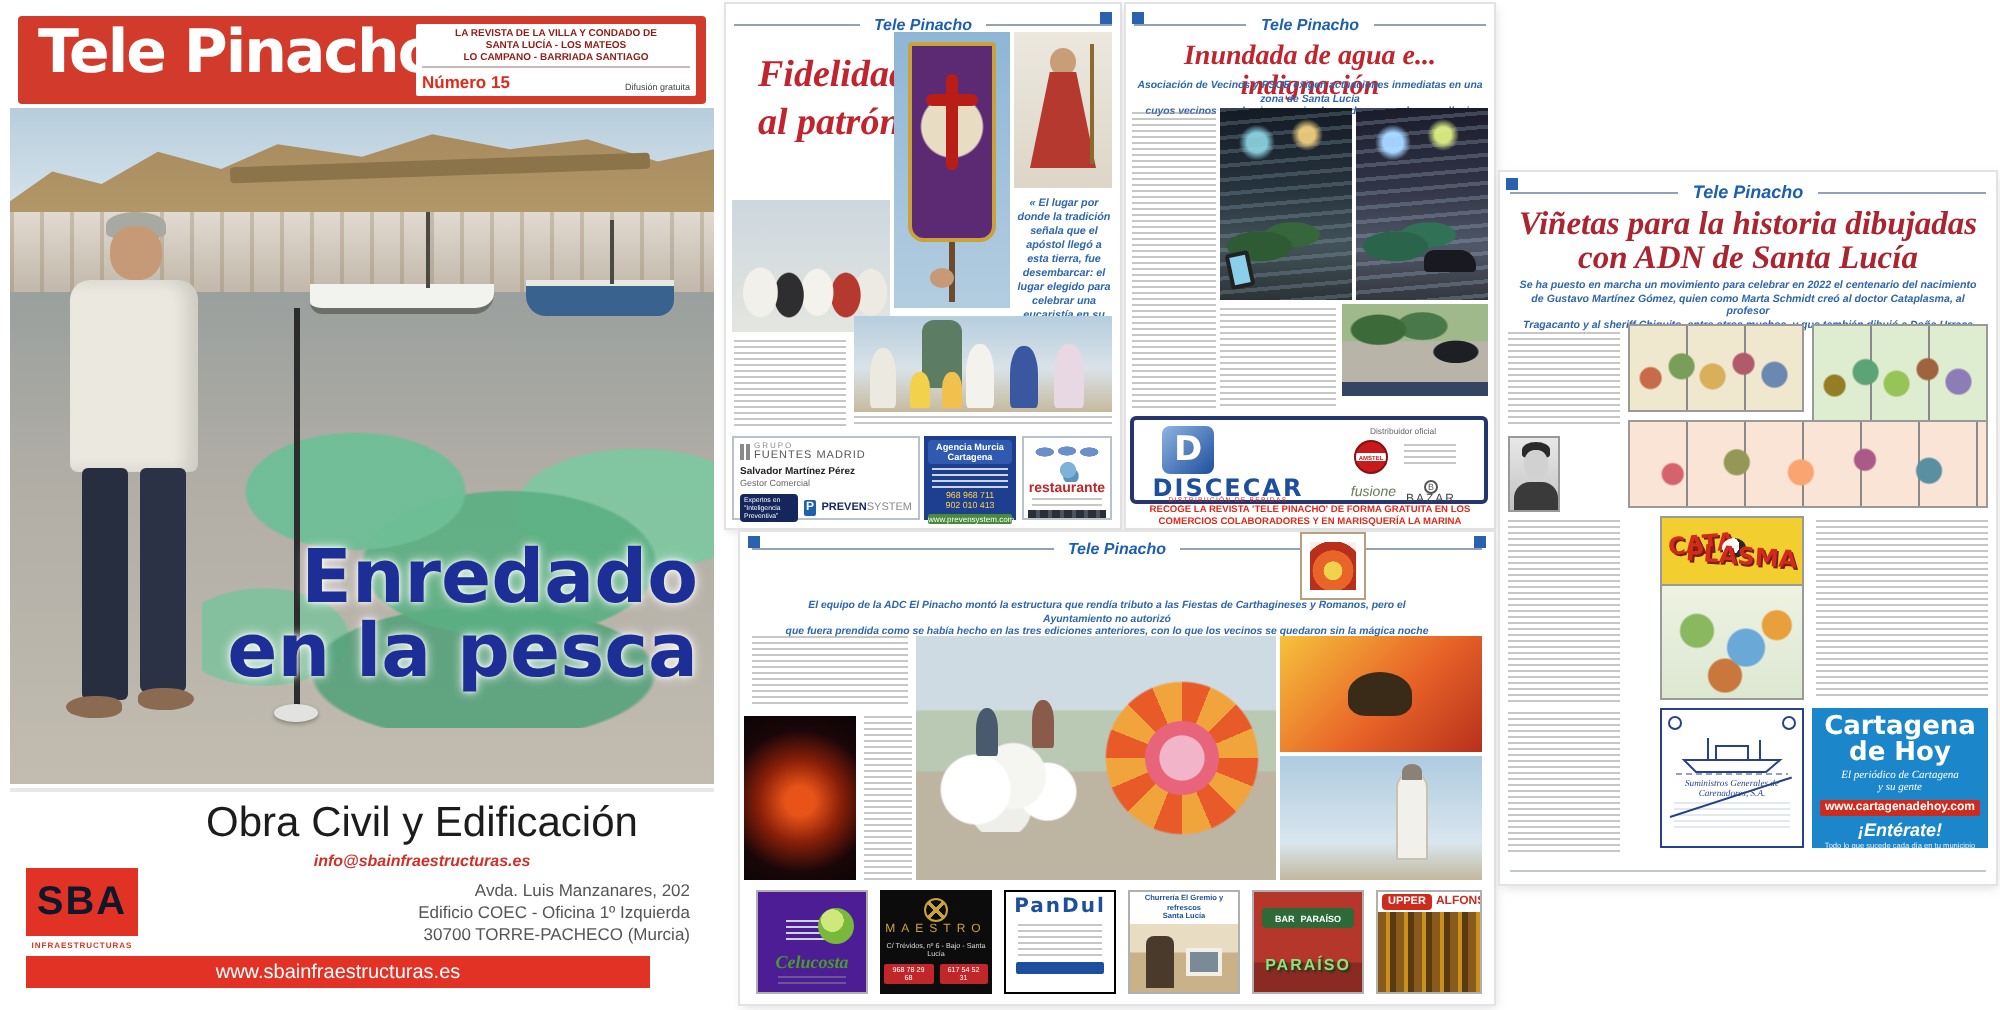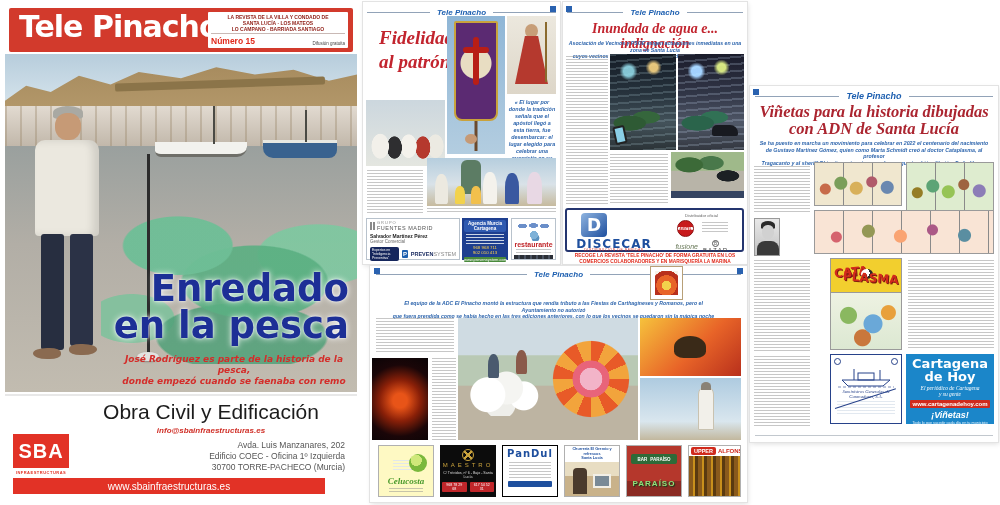--- a/index.html
+++ b/index.html
@@ -90,31 +90,27 @@
         <div class="abs" style="left:20px;top:244px;width:28px;height:11px;background:#8a6a50;border-radius:50% 40% 40% 50%;"></div>
         <div class="abs" style="left:56px;top:240px;width:28px;height:11px;background:#8a6a50;border-radius:40% 50% 50% 40%;"></div>
       </div>
       <div class="abs" style="left:142px;top:100px;width:3px;height:202px;background:#2c2c2c;"></div>
       <div class="abs" style="left:132px;top:298px;width:22px;height:9px;background:#e2e2e0;border-radius:50%;box-shadow:0 1px 2px rgba(0,0,0,.3);"></div>
 
       <div class="abs" style="right:8px;top:216px;text-align:right;">
         <div class="coverHead" style="font-size:37px;">Enredado</div>
         <div class="coverHead" style="font-size:37px;">en la pesca</div>
       </div>
-      <div class="abs" style="left:110px;right:4px;top:300px;text-align:center;">
-        <div class="scriptRed" style="font-size:9px;line-height:11px;">José Rodríguez es parte de la historia de la pesca,</div>
-        <div class="scriptRed" style="font-size:9px;line-height:11px;">donde empezó cuando se faenaba con remo</div>
-      </div>
     </div>
 
     <div class="abs" style="left:0;top:386px;width:352px;height:100px;background:#fff;border-top:2px solid #e8e8e8;">
       <div style="position:absolute;left:62px;right:2px;top:4px;text-align:center;font-size:21px;color:#1c1c1c;">Obra Civil y Edificación</div>
       <div style="position:absolute;left:62px;right:2px;top:30px;text-align:center;font-size:8px;font-weight:bold;font-style:italic;color:#d03028;">info@sbainfraestructuras.es</div>
       <div class="abs" style="left:8px;top:38px;width:56px;height:34px;background:#e23226;display:flex;align-items:center;justify-content:center;">
-        <span style="color:#ffffff;font-weight:800;font-size:20px;letter-spacing:1px;">SBA</span>
+        <span style="color:#0f172a;font-weight:800;font-size:20px;letter-spacing:1px;">SBA</span>
       </div>
       <div style="position:absolute;left:8px;top:74px;width:56px;text-align:center;font-size:4px;font-weight:bold;color:#e23226;letter-spacing:.5px;">INFRAESTRUCTURAS</div>
       <div class="abs" style="right:12px;top:44px;text-align:right;font-size:8.5px;color:#555;line-height:11px;">
         <div>Avda. Luis Manzanares, 202</div>
         <div>Edificio COEC - Oficina 1º Izquierda</div>
         <div>30700 TORRE-PACHECO (Murcia)</div>
       </div>
       <div class="abs" style="left:8px;right:32px;top:82px;height:16px;background:#e23226;display:flex;align-items:center;justify-content:center;">
         <span class="url" style="font-size:10px;">www.sbainfraestructuras.es</span>
       </div>
@@ -313,21 +309,21 @@
     </div>
 
     <div class="photo" style="left:270px;top:52px;width:101px;height:58px;background:linear-gradient(135deg,#f6c23c,#e86428 55%,#b8301c);">
       <div style="position:absolute;left:34px;top:18px;width:32px;height:22px;background:#3a2a18;border-radius:50% 50% 30% 30%;"></div>
     </div>
     <div class="photo" style="left:270px;top:112px;width:101px;height:62px;background:linear-gradient(#aecbe0,#d9e6ee 70%,#c2b89e);">
       <div style="position:absolute;left:58px;top:8px;width:16px;height:44px;background:#f2f0ea;border:1px solid #c9c2b0;border-radius:8px 8px 0 0;"></div>
       <div style="position:absolute;left:61px;top:4px;width:10px;height:8px;background:#8a8276;border-radius:50% 50% 0 0;"></div>
     </div>
 
-    <div class="abs" style="left:8px;top:179px;width:56px;height:52px;border:1px solid #b0b0b0;background:#fef9c3;padding:14px;">
+    <div class="abs" style="left:8px;top:179px;width:56px;height:52px;border:1px solid #b0b0b0;background:#4c1d95;padding:14px;">
       <div class="flb" style="width:26px;height:10px;"></div>
       <div style="position:absolute;right:6px;top:8px;width:18px;height:18px;border-radius:50%;background:radial-gradient(circle at 40% 35%, #cfe87a 0 35%, #7ab83c 36% 80%, #4a8a2c 81%);"></div>
       <div style="position:absolute;left:0;right:0;bottom:10px;text-align:center;font-family:'Liberation Serif',serif;font-style:italic;font-weight:bold;font-size:9px;color:#4a9a2c;">Celucosta</div>
       <div class="fl" style="position:absolute;left:10px;right:10px;bottom:3px;height:5px;"></div>
     </div>
 
     <div class="abs" style="left:70px;top:179px;width:56px;height:52px;background:#0c0c0c;padding:2px;text-align:center;">
       <div style="width:12px;height:12px;margin:2px auto 1px;border:1px solid #c9a23c;border-radius:50%;background:linear-gradient(45deg, transparent 44%, #c9a23c 45% 55%, transparent 56%),linear-gradient(-45deg, transparent 44%, #c9a23c 45% 55%, transparent 56%);"></div>
       <div style="color:#c9a23c;font-size:6px;letter-spacing:3px;">MAESTRO</div>
       <div style="color:#ddd;font-size:3.6px;margin-top:3px;">C/ Trévidos, nº 6 - Bajo - Santa Lucía</div>
@@ -433,20 +429,20 @@
       <div class="flb" style="height:14px;margin:2px 3px 0;"></div>
       <div style="position:absolute;left:4px;bottom:14px;width:64px;border-top:1px solid #27428a;transform:rotate(-18deg);transform-origin:left;"></div>
     </div>
 
     <div class="abs" style="left:156px;top:268px;width:88px;height:70px;background:#1b86c9;padding:3px 4px;text-align:center;">
       <div style="color:#fff;font-weight:800;font-size:13px;font-family:'DejaVu Sans',sans-serif;line-height:13px;">Cartagena</div>
       <div style="color:#fff;font-weight:800;font-size:13px;font-family:'DejaVu Sans',sans-serif;line-height:13px;">de Hoy</div>
       <div style="color:#fff;font-style:italic;font-size:5.5px;margin-top:2px;font-family:'Liberation Serif',serif;">El periódico de Cartagena</div>
       <div style="color:#fff;font-style:italic;font-size:5.5px;font-family:'Liberation Serif',serif;">y su gente</div>
       <div style="background:#d02a1c;color:#fff;font-weight:bold;font-size:6px;margin-top:3px;padding:1px 0;border-radius:1px;">www.cartagenadehoy.com</div>
-      <div style="color:#fff;font-weight:800;font-style:italic;font-size:9px;margin-top:2px;">¡Viñetas!</div>
+      <div style="color:#fff;font-weight:800;font-style:italic;font-size:9px;margin-top:2px;">¡Entérate!</div>
       <div style="color:#e8f4fc;font-size:3.8px;margin-top:1px;">Todo lo que sucede cada día en tu municipio</div>
     </div>
 
     <div style="position:absolute;left:5px;right:5px;bottom:6px;border-top:1px solid #c2c8ce;"></div>
   </div>
 
 </div>
 
 </body></html>

